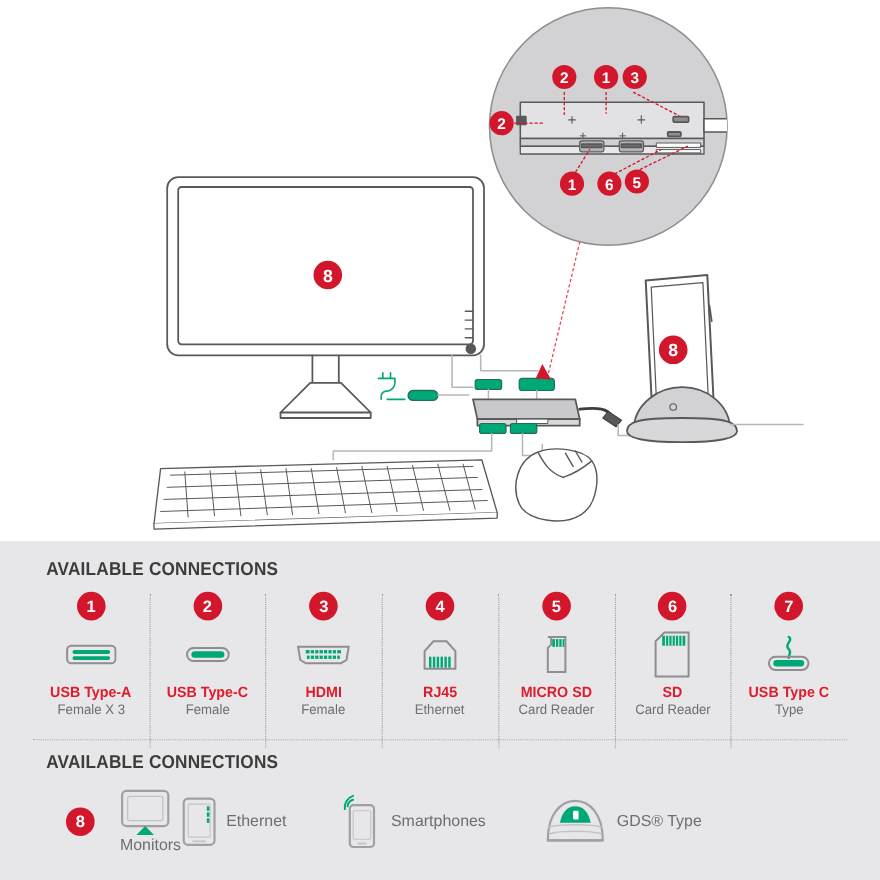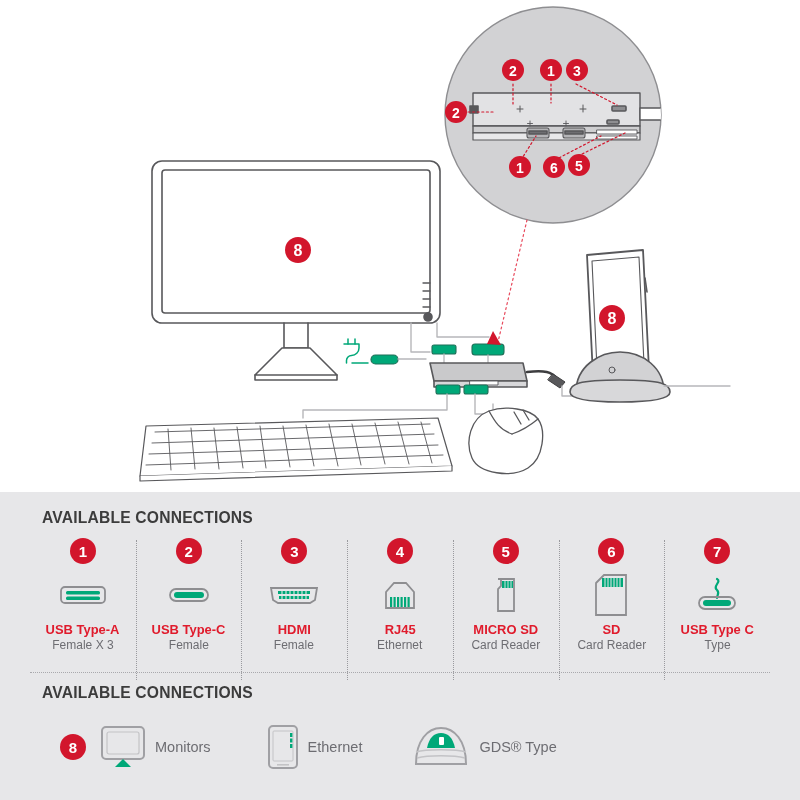--- a/index.html
+++ b/index.html
@@ -406,21 +406,21 @@
 </div>
 
 <div id="panel-divider"></div>
 
 <div class="section-title" id="dev-title">AVAILABLE CONNECTIONS</div>
 
 <div id="dev-row">
 
   <div class="badge" id="dev-badge">8</div>
 
-  <div class="dev-item" style="margin-right:56px;">
+  <div class="dev-item" style="flex-direction:column;">
     <div class="dev-icon">
       <svg width="46" height="44" viewBox="0 0 46 44">
         <rect x="2" y="2" width="42" height="32" rx="4" fill="none" stroke="#a0a0a4" stroke-width="2"></rect>
         <rect x="7" y="7" width="32" height="22" rx="2" fill="none" stroke="#c3c3c6" stroke-width="1.2"></rect>
         <path d="M15 42 L23 34 L31 42 Z" fill="#00a878"></path>
       </svg>
     </div>
     <div class="dev-label">Monitors</div>
   </div>
 
@@ -433,20 +433,34 @@
         <g fill="#00a878">
           <rect x="23" y="9" width="2.4" height="4"></rect>
           <rect x="23" y="14.5" width="2.4" height="4"></rect>
           <rect x="23" y="20" width="2.4" height="4"></rect>
         </g>
       </svg>
     </div>
     <div class="dev-label">Ethernet</div>
   </div>
 
+  <div class="dev-item" style="margin-right:52px;">
+    <div class="dev-icon">
+      <svg width="36" height="50" viewBox="0 0 36 50">
+        <g fill="none" stroke="#00a878" stroke-width="1.8" stroke-linecap="round">
+          <path d="M6 11 A 7 7 0 0 1 11 5"></path>
+          <path d="M3.5 13.5 A 11 11 0 0 1 11 1.5"></path>
+        </g>
+        <rect x="8" y="10" width="22" height="38" rx="3.5" fill="none" stroke="#a0a0a4" stroke-width="2"></rect>
+        <rect x="11" y="15" width="16" height="26" rx="1" fill="none" stroke="#c3c3c6" stroke-width="1"></rect>
+        <rect x="15" y="44" width="8" height="1.6" fill="#c3c3c6"></rect>
+      </svg>
+    </div>
+    <div class="dev-label">Smartphones</div>
+  </div>
 
   <div class="dev-item">
     <div class="dev-icon">
       <svg width="58" height="46" viewBox="0 0 58 46">
         <path d="M4 40 C 4 16 16 4 29 4 C 42 4 54 16 54 40 Z" fill="none" stroke="#a0a0a4" stroke-width="2"></path>
         <path d="M15 24 C 17 14 22 9 29 9 C 36 9 41 14 43 24 Z" fill="#00a878"></path>
         <rect x="27" y="13" width="5" height="8" rx="1" fill="#ffffff"></rect>
         <path d="M4 28 C 14 25 44 25 54 28" fill="none" stroke="#c3c3c6" stroke-width="1.4"></path>
         <path d="M5 34 C 16 31 42 31 53 34" fill="none" stroke="#c3c3c6" stroke-width="1.4"></path>
         <path d="M4 40 L54 40" fill="none" stroke="#a0a0a4" stroke-width="2"></path>

